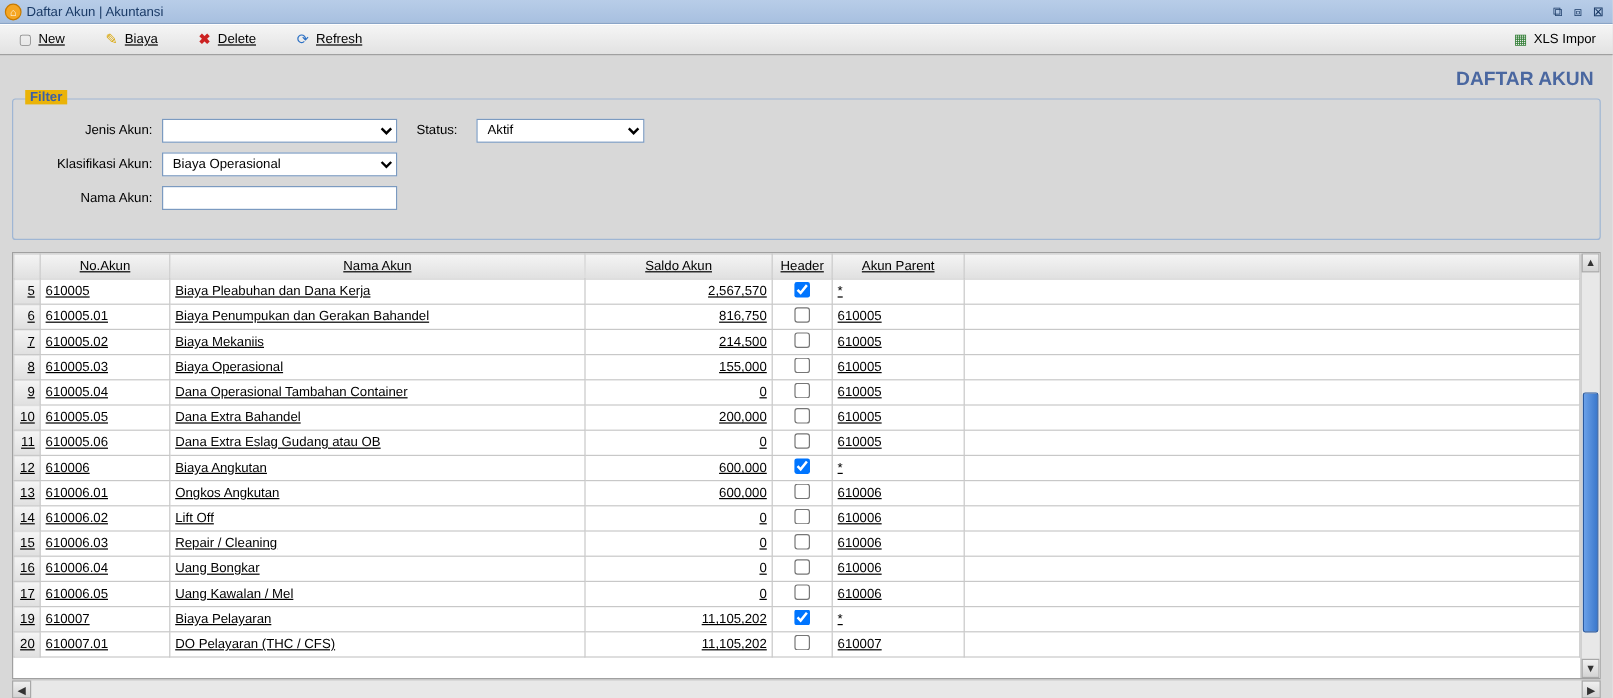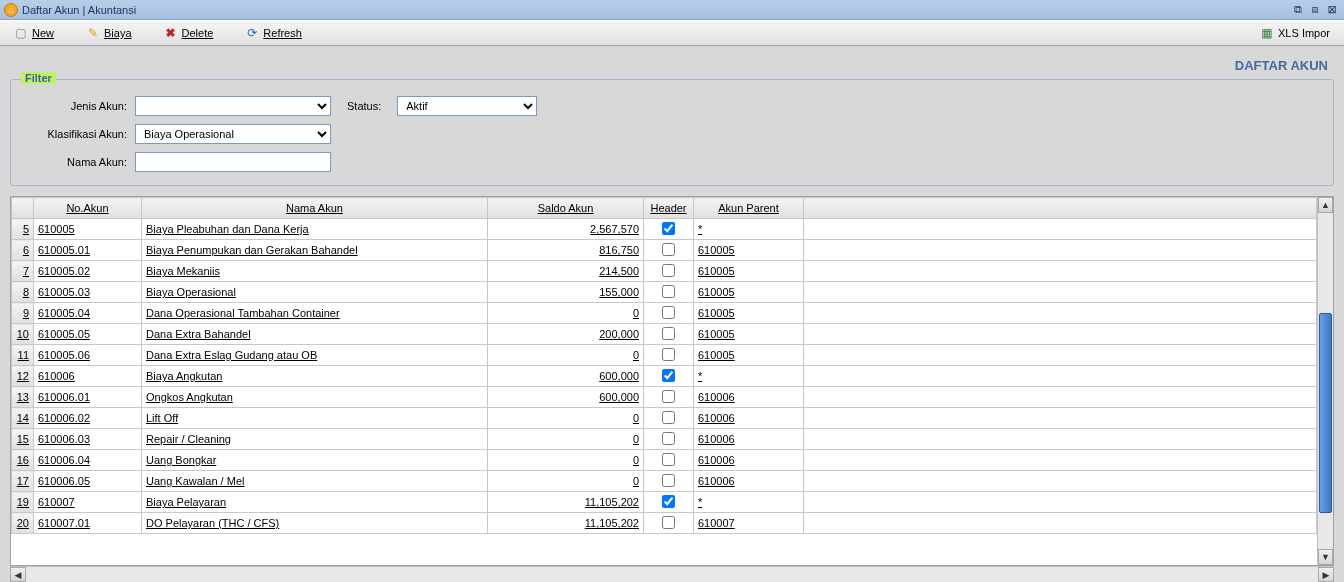--- a/index.html
+++ b/index.html
@@ -61,35 +61,35 @@
 .toolbar .spacer { flex:1; }
 .content {
   padding: 8px 10px 0 10px;
   height: calc(582px - 20px - 26px);
   display:flex; flex-direction:column;
 }
 .page-title {
   text-align: right;
   color: #4a67a0;
   font-weight: bold;
-  font-size: 13px;
+  font-size: 16px;
   padding: 4px 6px 6px 0;
 }
 .filter-box {
   border: 1px solid #9fb6d4;
   border-radius: 3px;
   padding: 16px 14px 12px 14px;
   position: relative;
   background: #d8d8d8;
   margin-bottom: 10px;
 }
 .filter-box .legend {
   position: absolute;
   top: -8px; left: 10px;
-  background: #bef264;
+  background: #eab308;
   padding: 0 4px;
   color: #3a5ea8;
   font-weight: bold;
 }
 .filter-row {
   display:flex;
   align-items:center;
   margin-bottom: 8px;
 }
 .filter-row .lbl {
@@ -244,21 +244,21 @@
       <select class="combo status-combo">
         <option>Aktif</option>
       </select>
     </div>
     <div class="filter-row">
       <span class="lbl">Klasifikasi Akun:</span>
       <select class="combo">
         <option>Biaya Operasional</option>
       </select>
     </div>
-    <div class="filter-row" style="margin-bottom:1px">
+    <div class="filter-row" style="margin-bottom:12px">
       <span class="lbl">Nama Akun:</span>
       <input class="txt" value="" style="">
     </div>
   </div>
 
   <div class="grid-wrap">
     <div class="grid-scroll">
       <table class="grid">
         <colgroup>
           <col class="col-idx">

